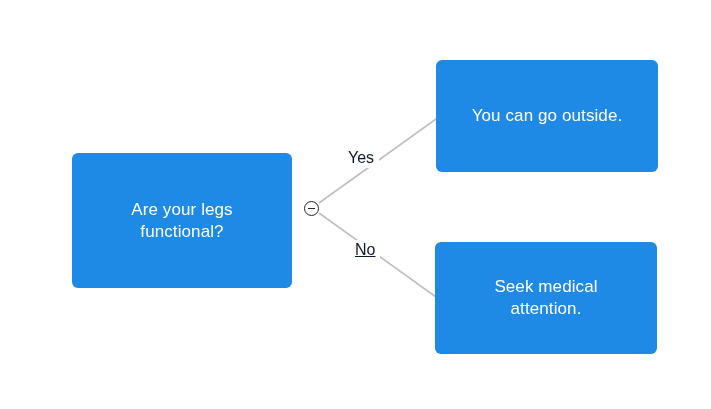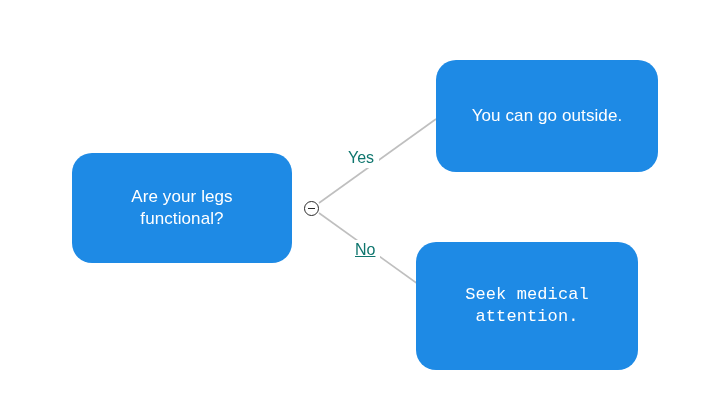--- a/index.html
+++ b/index.html
@@ -22,59 +22,58 @@
     left: 0;
     top: 0;
     width: 711px;
     height: 409px;
     pointer-events: none;
   }
   .node {
     position: absolute;
     box-sizing: border-box;
     background: #1e8ae5;
-    border-radius: 20px;
+    border-radius: 6px;
     display: flex;
     align-items: center;
     justify-content: center;
     text-align: center;
     color: #ffffff;
     font-size: 17px;
     line-height: 22px;
     letter-spacing: 0.1px;
     padding: 6px 14px;
     white-space: pre-line;
   }
   #node-root {
     left: 72px;
     top: 153px;
     width: 220px;
-    height: 110px;
+    height: 135px;
   }
   #node-yes {
     left: 436px;
     top: 60px;
     width: 222px;
     height: 112px;
   }
   #node-no {
-    left: 416px;
+    left: 435px;
     top: 242px;
     width: 222px;
-    height: 128px;
-    font-family: Liberation Mono, monospace;
+    height: 112px;
   }
   .node-label {
     display: block;
     width: 100%;
   }
   .edge-label {
     position: absolute;
     font-size: 16px;
-    color: #0f766e;
+    color: #0f172a;
     background: #ffffff;
     padding: 1px 5px;
     white-space: nowrap;
     line-height: 18px;
   }
   #edge-label-yes {
     left: 343px;
     top: 148px;
   }
   #edge-label-no {

